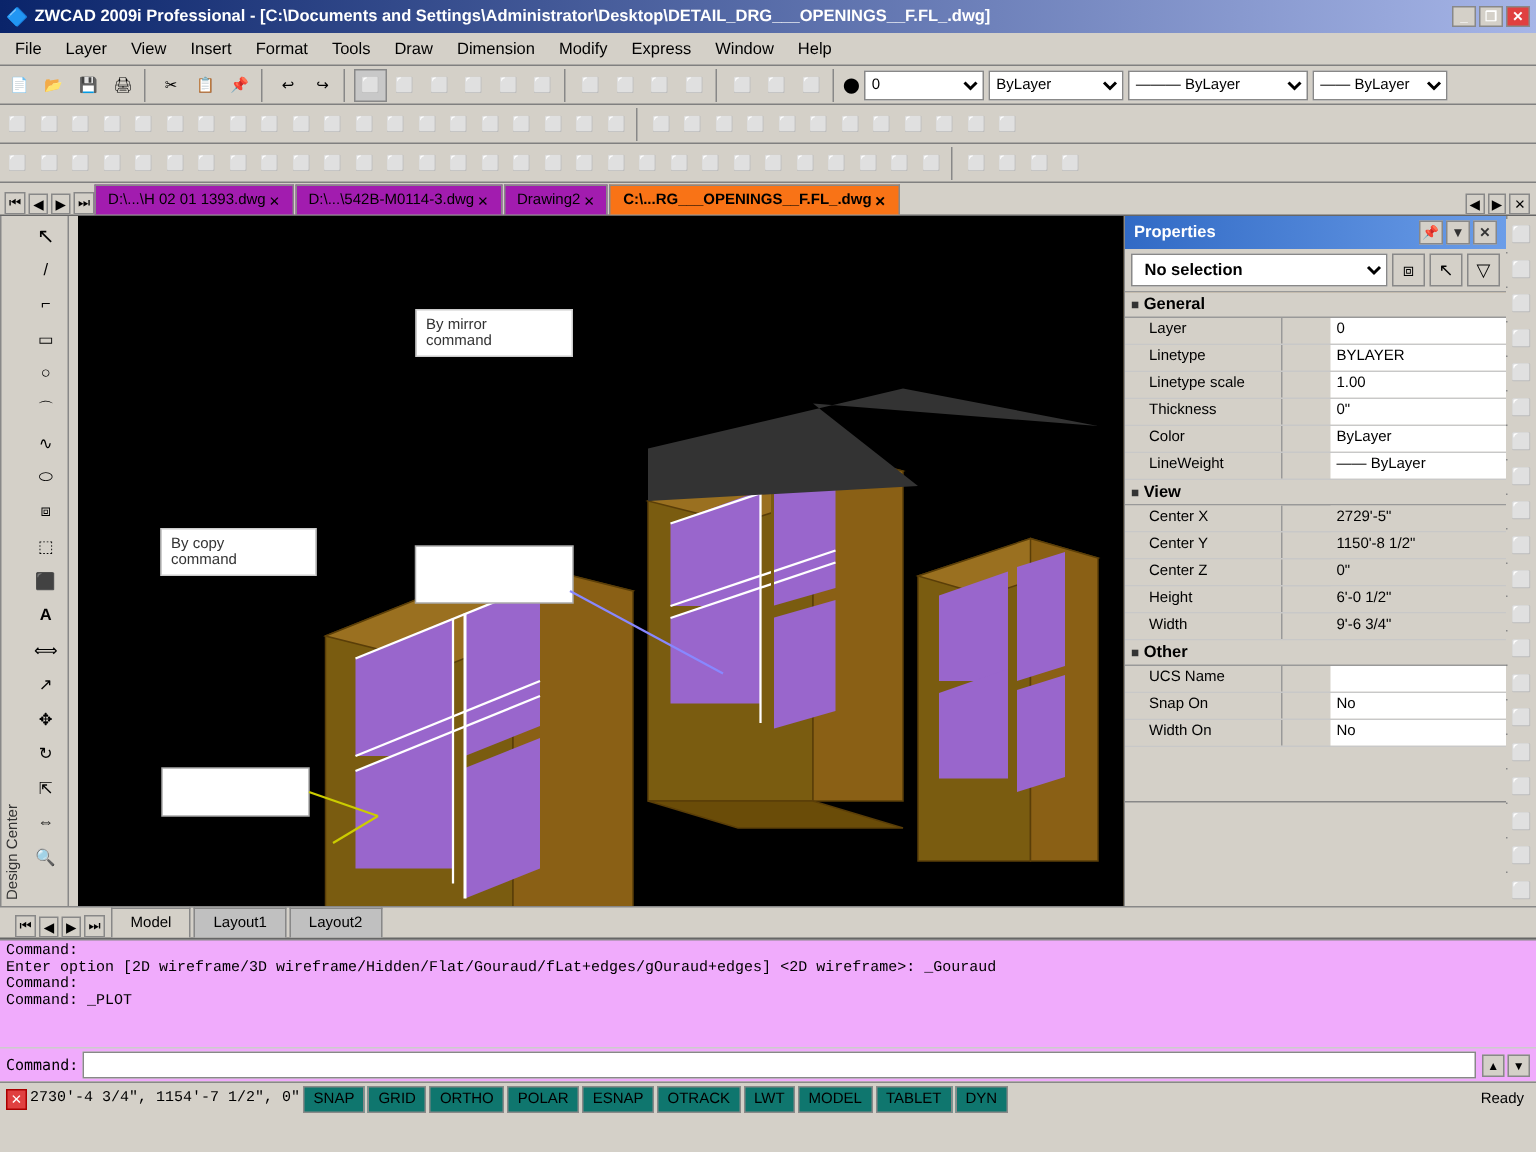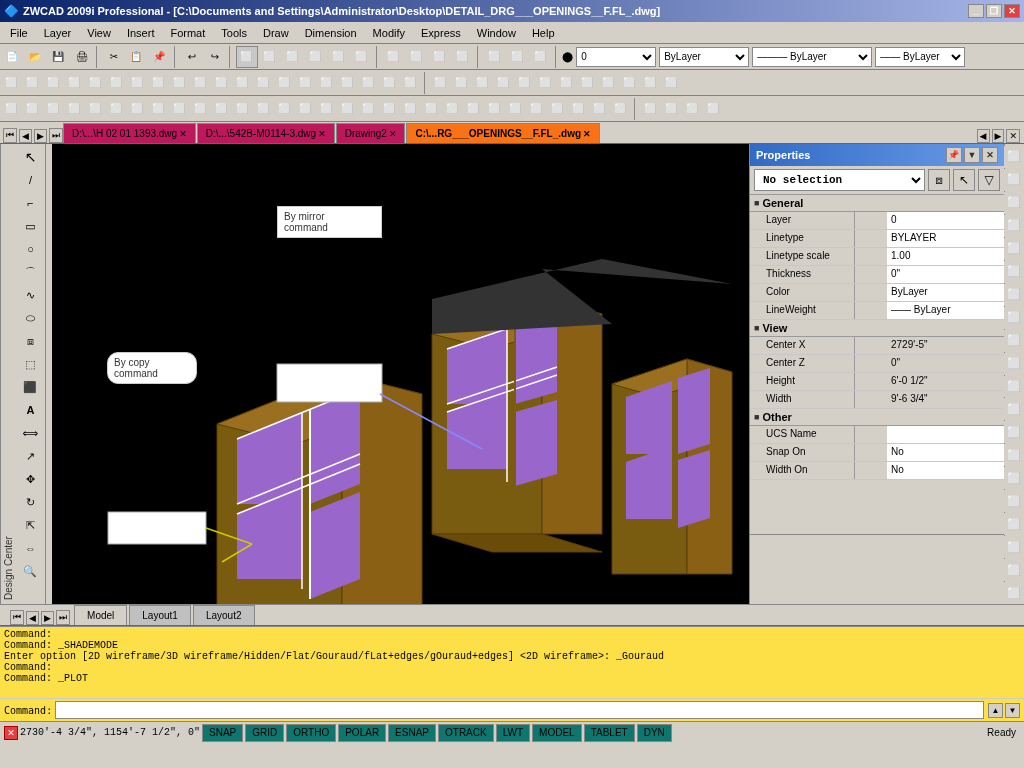--- a/index.html
+++ b/index.html
@@ -68,21 +68,21 @@
       background: #d4d0c8;
       height: 22px;
       display: flex;
       align-items: flex-end;
       padding: 0 0 0 55px;
       border-bottom: 1px solid #666;
     }
     .doc-tab {
       height: 20px;
       padding: 0 8px;
-      background: #be185d;
+      background: #a21caf;
       border: 1px solid #888;
       border-bottom: none;
       cursor: pointer;
       font-size: 10px;
       display: flex; align-items: center; gap: 2px;
       margin-right: 1px;
     }
     .doc-tab.active { background: #f97316; font-weight: bold; }
     .doc-tab .tab-close { font-size: 9px; cursor: pointer; }
 
@@ -170,21 +170,21 @@
     #selection-row {
       display: flex; align-items: center;
       padding: 3px 4px;
       background: #d4d0c8;
       border-bottom: 1px solid #999;
       gap: 3px;
     }
     #selection-dropdown {
       flex: 1; height: 22px; font-size: 11px;
       background: white; border: 1px solid #888;
-      font-weight: bold; padding: 0 4px; font-family: Liberation Mono, monospace;
+      font-weight: bold; padding: 0 4px;
     }
     .sel-btn {
       width: 22px; height: 22px;
       background: #d4d0c8;
       border: 1px solid #888;
       display: flex; align-items: center; justify-content: center;
       font-size: 12px; cursor: pointer;
     }
 
     #props-table {
@@ -257,21 +257,21 @@
       display: flex; align-items: center;
       margin-right: 2px;
     }
     .btm-tab.active { background: #d4d0c8; }
     #btm-nav { display: flex; align-items: center; gap: 2px; margin-left: 2px; }
     .nav-arrow { font-size: 9px; cursor: pointer; padding: 1px 2px; border: 1px solid #888; background: #d4d0c8; }
 
     
     #command-bar {
       height: 95px;
-      background: #fde047;
+      background: #f0abfc;
       border-top: 1px solid #888;
       display: flex;
       flex-direction: column;
     }
     #command-output {
       flex: 1;
       padding: 2px 4px;
       font-size: 10px;
       font-family: 'Courier New', monospace;
       overflow: hidden;
@@ -635,21 +635,21 @@
         <text x="-60" y="32" fill="white" font-size="11">Y</text>
 
         <circle cx="0" cy="0" r="3" fill="white"></circle>
       </g>
     </svg>
 
     <div class="annotation" style="left:225px;top:62px;width:105px;">
       <span>By mirror</span><br>
       <span>command</span>
     </div>
-    <div class="annotation" style="left:55px;top:208px;width:90px;border-radius:11px;">
+    <div class="annotation" style="left:55px;top:208px;width:104px;">
       <span>By copy</span><br>
       <span>command</span>
     </div>
   </div>
 
   <div id="properties">
     <div id="properties-header">
       <span>Properties</span>
       <div class="header-btns">
         <div class="hbtn">📌</div>
@@ -700,20 +700,24 @@
 
       <div class="prop-section-header">
         <span class="expand-icon">■</span>
         <span>View</span>
       </div>
       <div class="prop-row">
         <div class="prop-name">Center X</div>
         <div class="prop-value gray">2729'-5"</div>
       </div>
       <div class="prop-row">
+        <div class="prop-name">Center Y</div>
+        <div class="prop-value gray">1150'-8 1/2"</div>
+      </div>
+      <div class="prop-row">
         <div class="prop-name">Center Z</div>
         <div class="prop-value gray">0"</div>
       </div>
       <div class="prop-row">
         <div class="prop-name">Height</div>
         <div class="prop-value gray">6'-0 1/2"</div>
       </div>
       <div class="prop-row">
         <div class="prop-name">Width</div>
         <div class="prop-value gray">9'-6 3/4"</div>
@@ -779,21 +783,20 @@
     <span>Layout1</span>
   </div>
   <div class="btm-tab">
     <span>Layout2</span>
   </div>
 </div>
 
 <div id="command-bar">
   <div id="command-output">
     <div>Command:</div>
-    <div>Command: _SHADEMODE</div>
     <div>Enter option [2D wireframe/3D wireframe/Hidden/Flat/Gouraud/fLat+edges/gOuraud+edges] &lt;2D wireframe&gt;: _Gouraud</div>
     <div>Command:</div>
     <div>Command: _PLOT</div>
   </div>
   <div id="command-input-row">
     <span style="font-size:10px;font-family:monospace;margin-right:3px;">Command:</span>
     <input type="text" id="command-input" placeholder="" style="">
     <div style="display:flex;flex-direction:row;gap:2px;margin-left:4px;">
       <div class="scroll-btn">▲</div>
       <div class="scroll-btn">▼</div>

